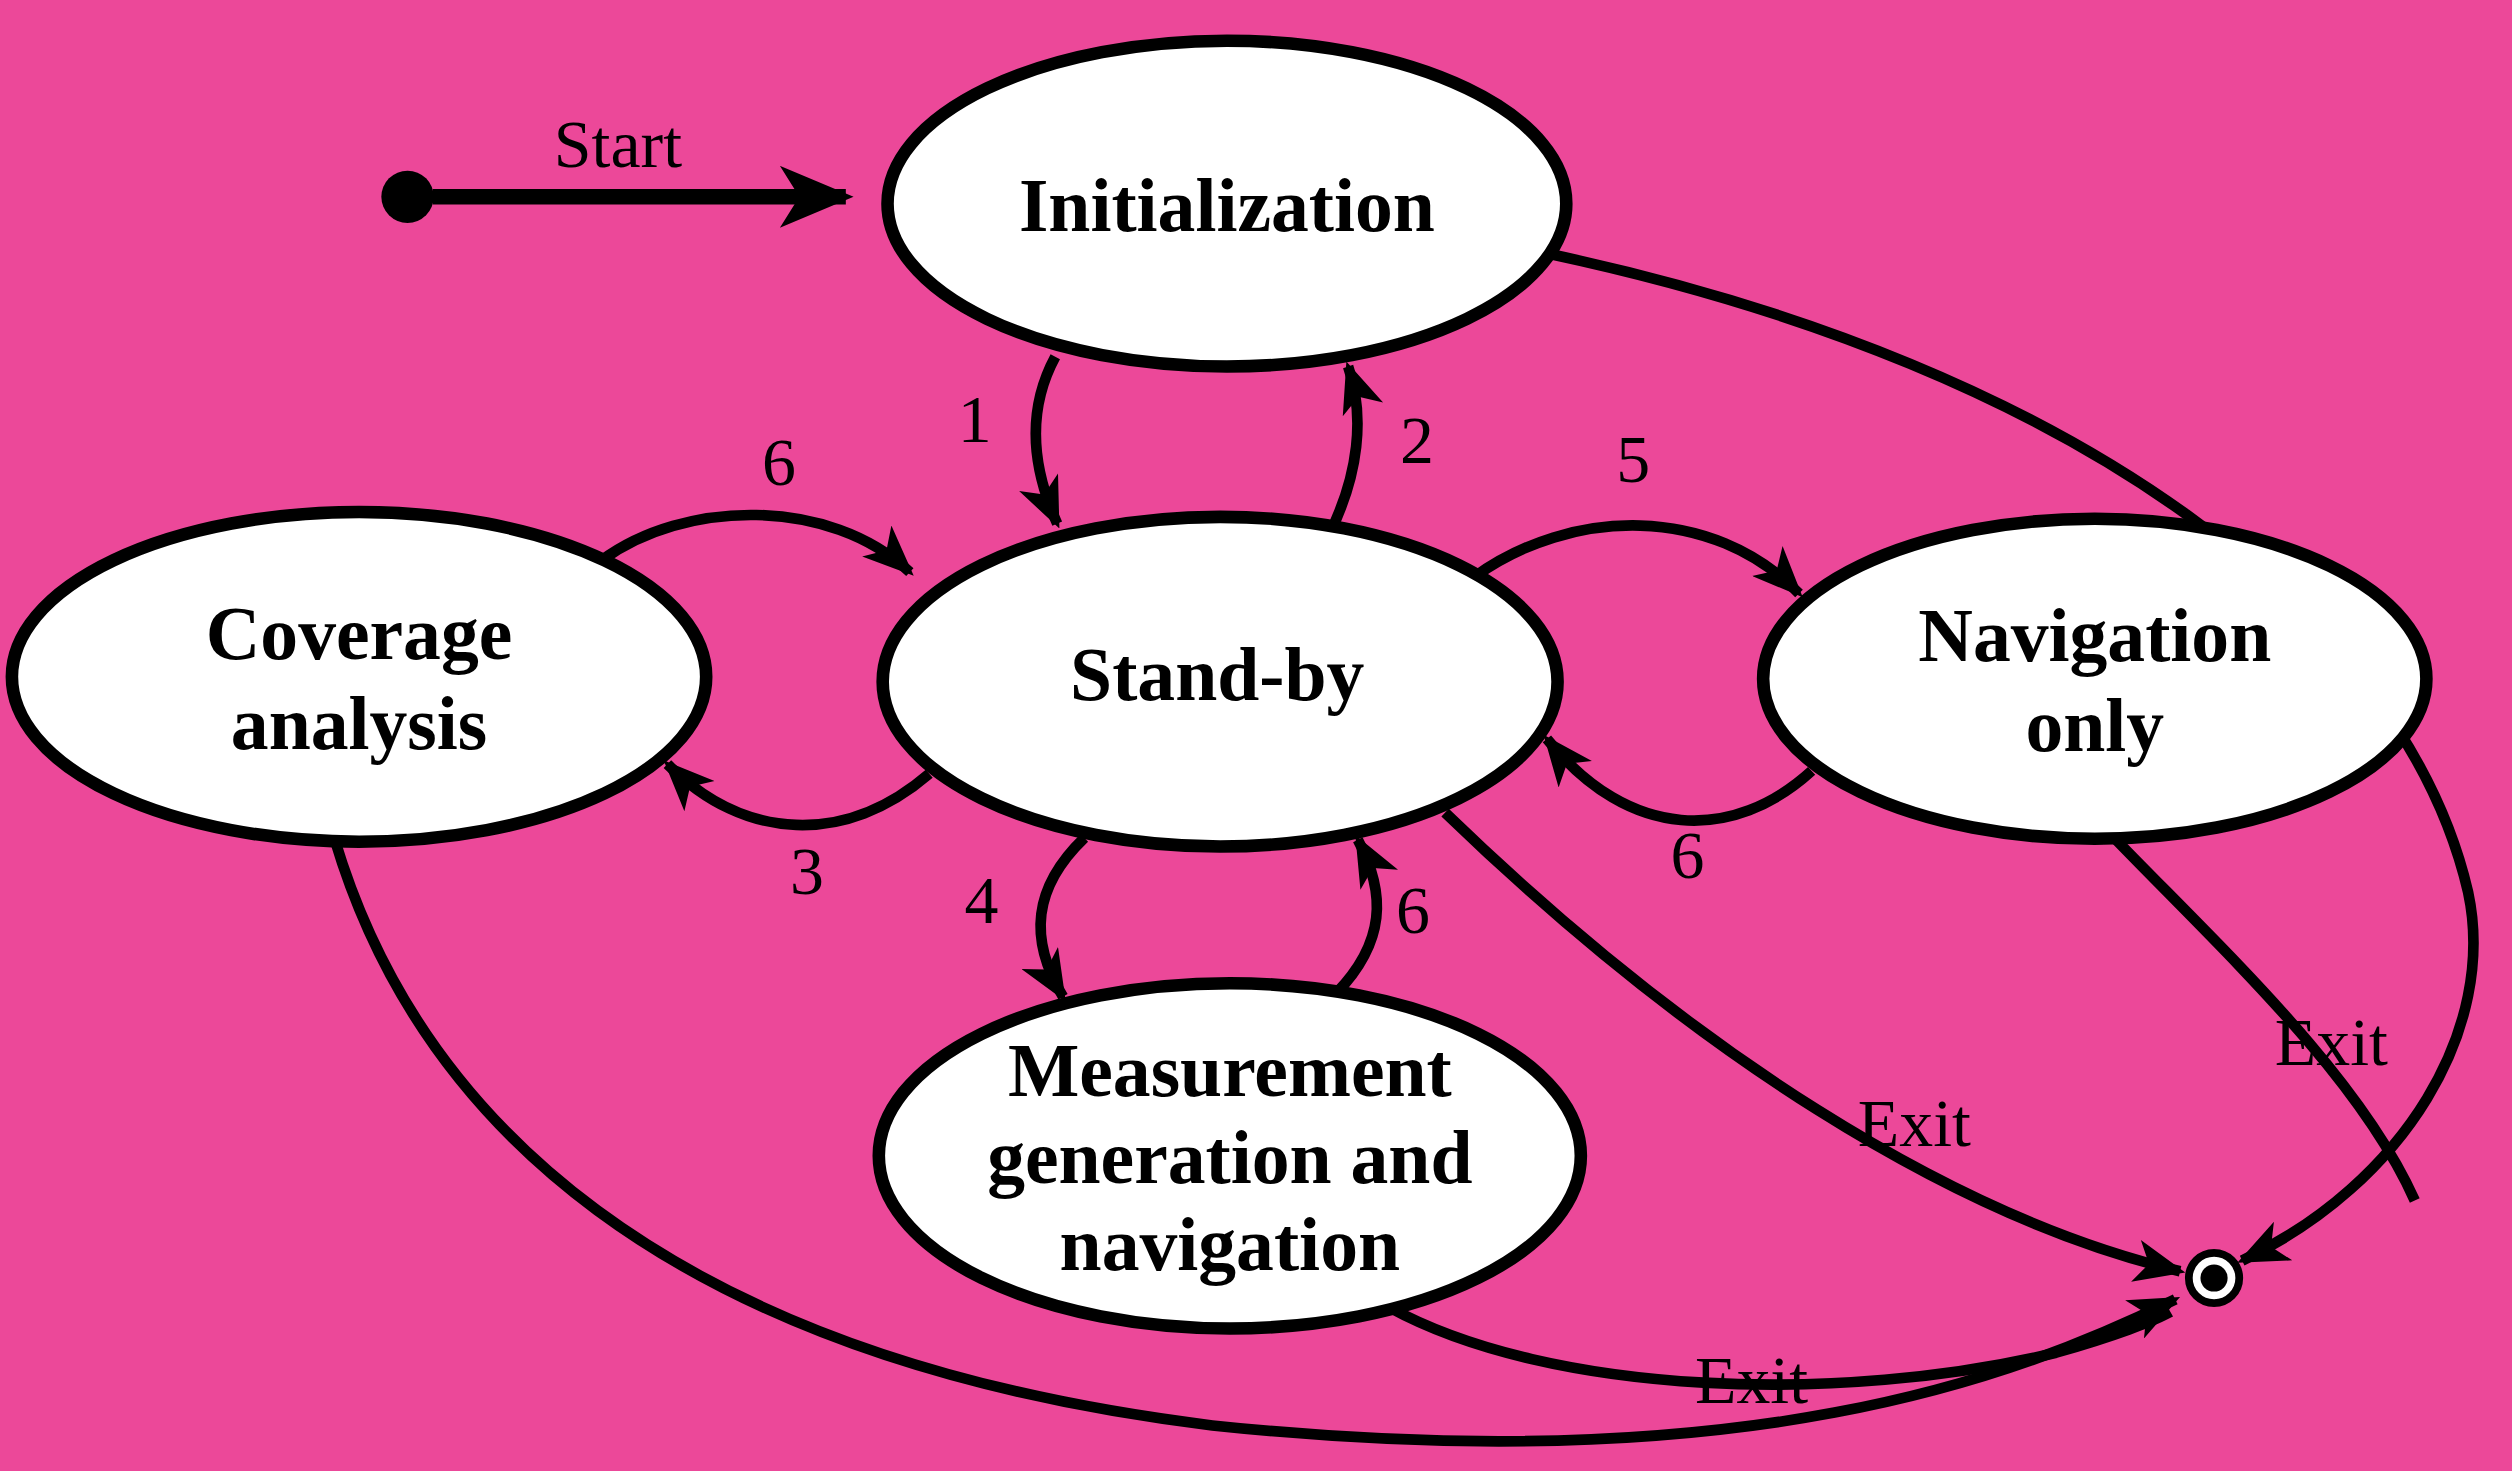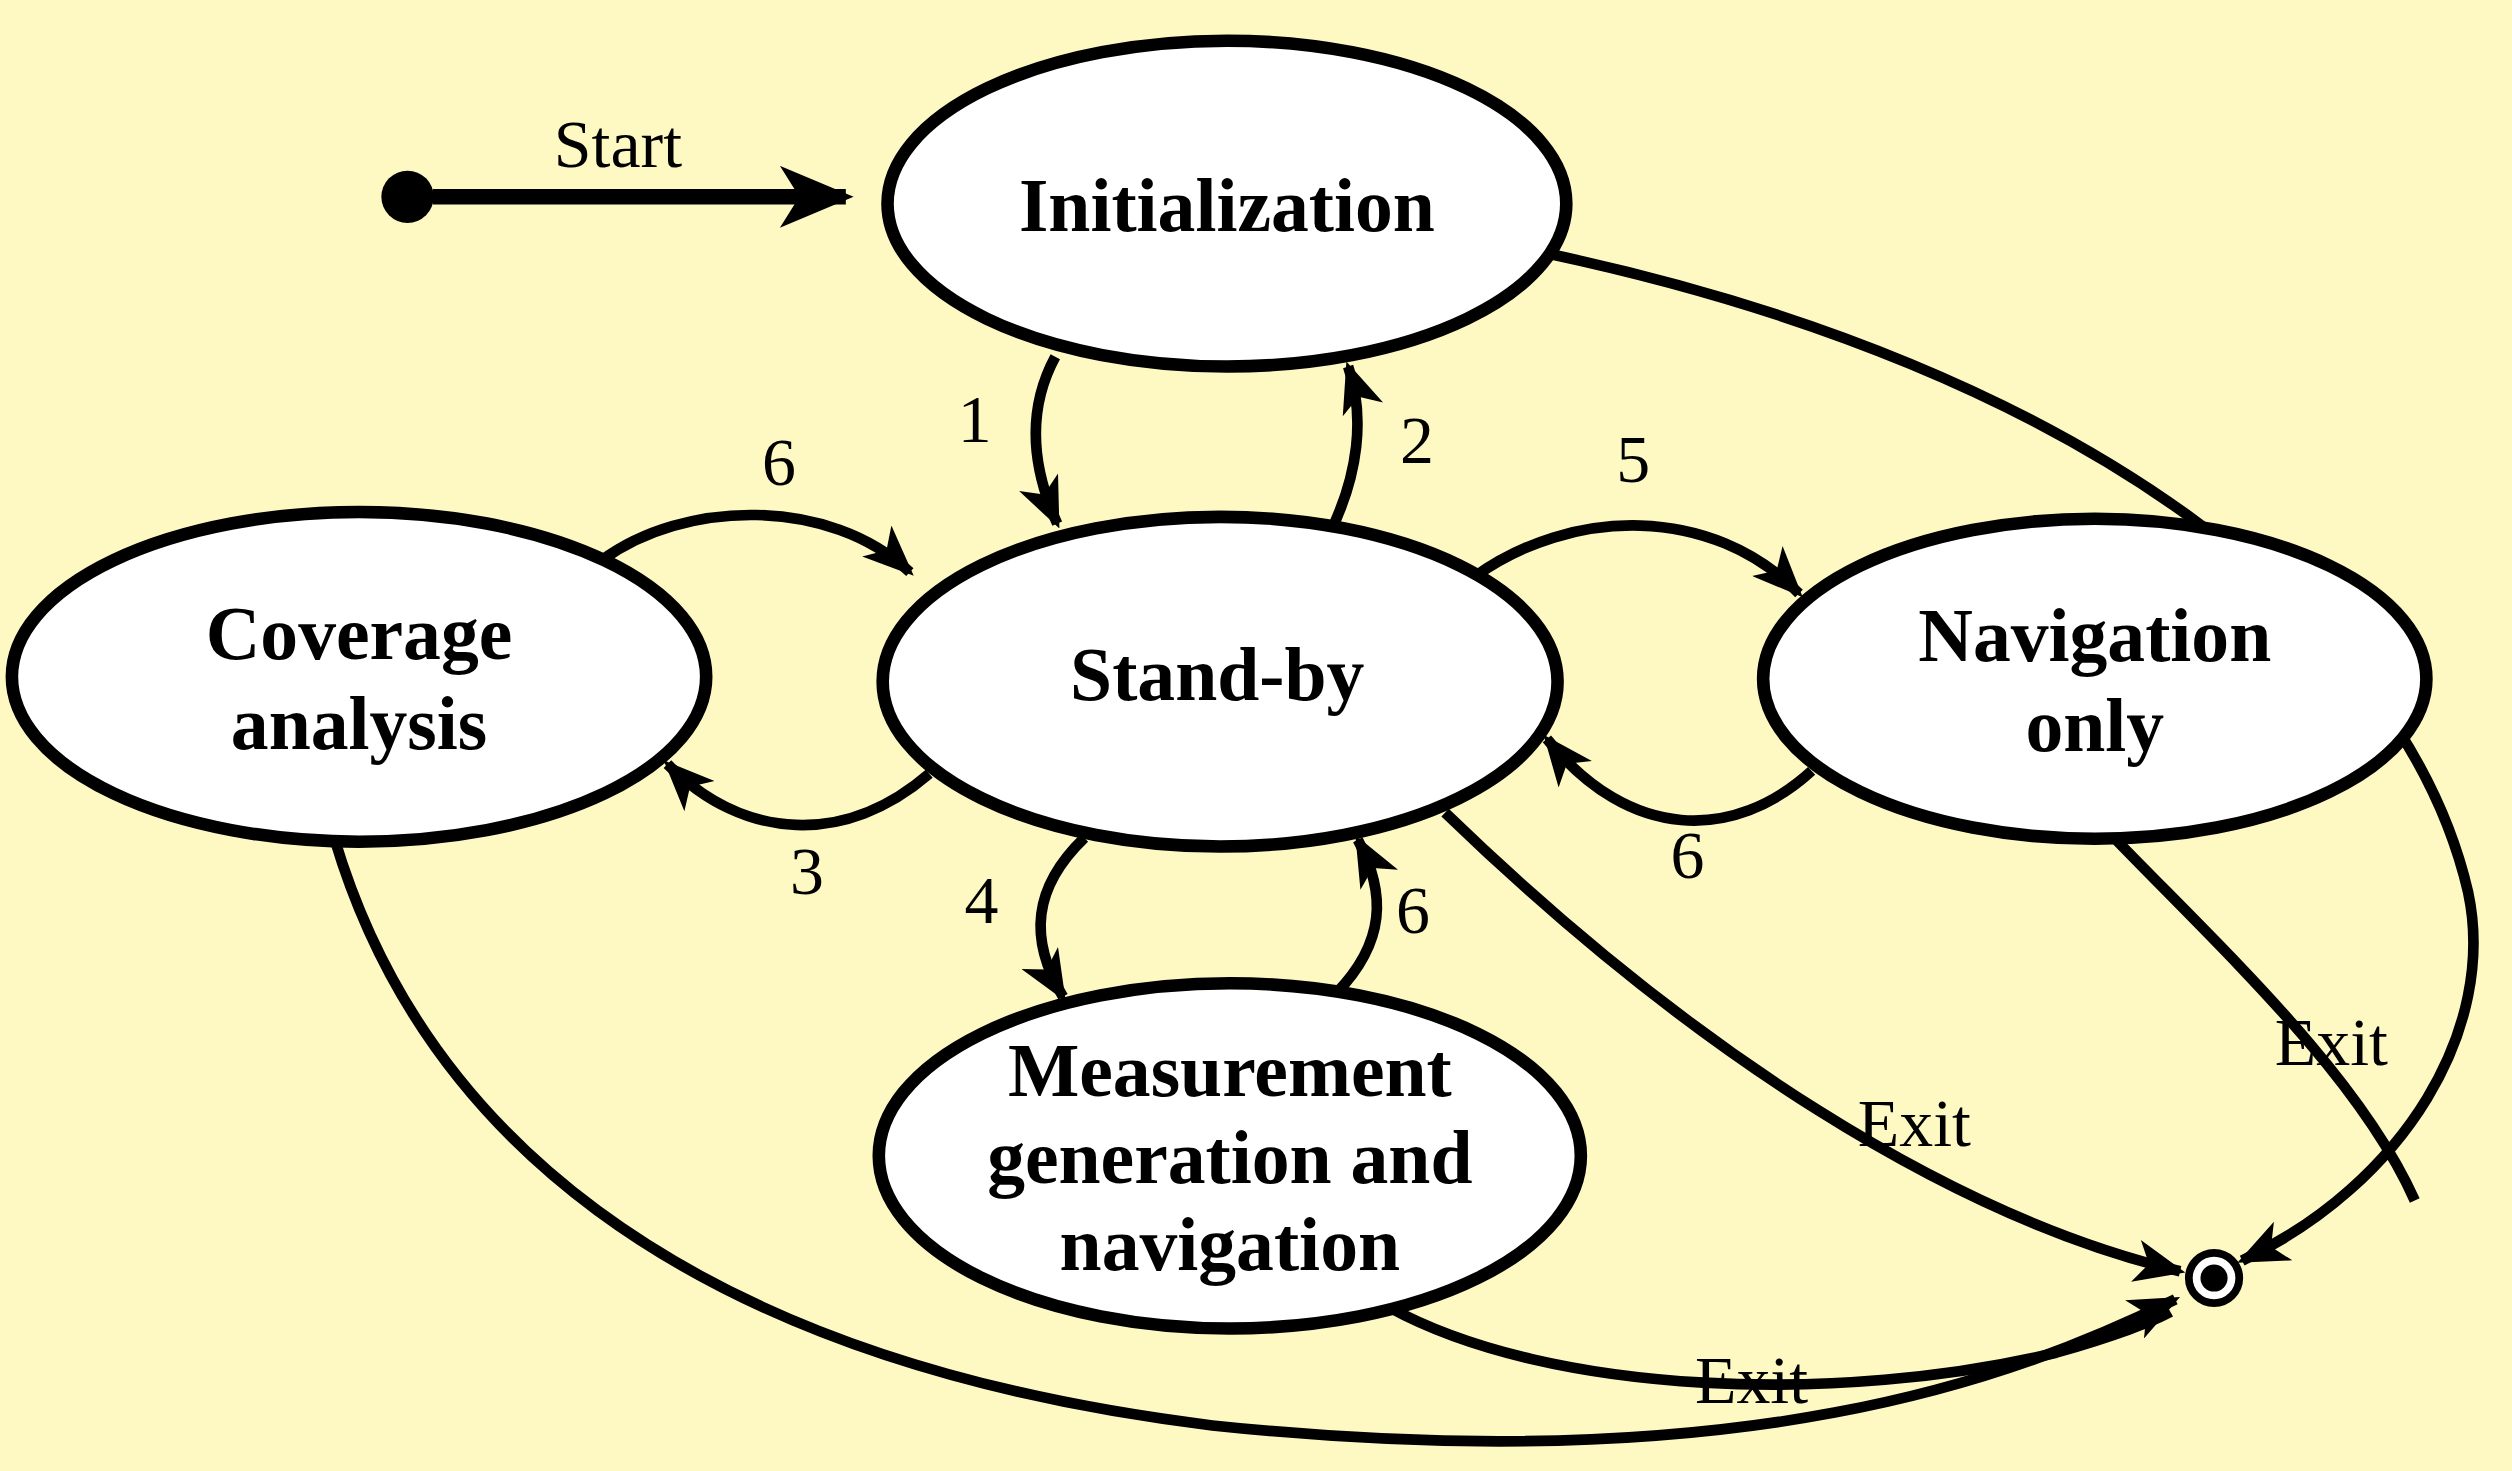--- a/index.html
+++ b/index.html
@@ -3,21 +3,21 @@
 <meta charset="utf-8">
 <style>
   html, body {
     margin: 0;
     padding: 0;
     background: #ffffff;
   }
   .stage {
     width: 2512px;
     height: 1471px;
-    background: #fef9c3;
+    background: #ec4899;
     overflow: hidden;
   }
   svg { display: block; }
   .state-outline {
     fill: #ffffff;
     stroke: #000000;
     stroke-width: 13;
   }
   .edge {
     fill: none;

